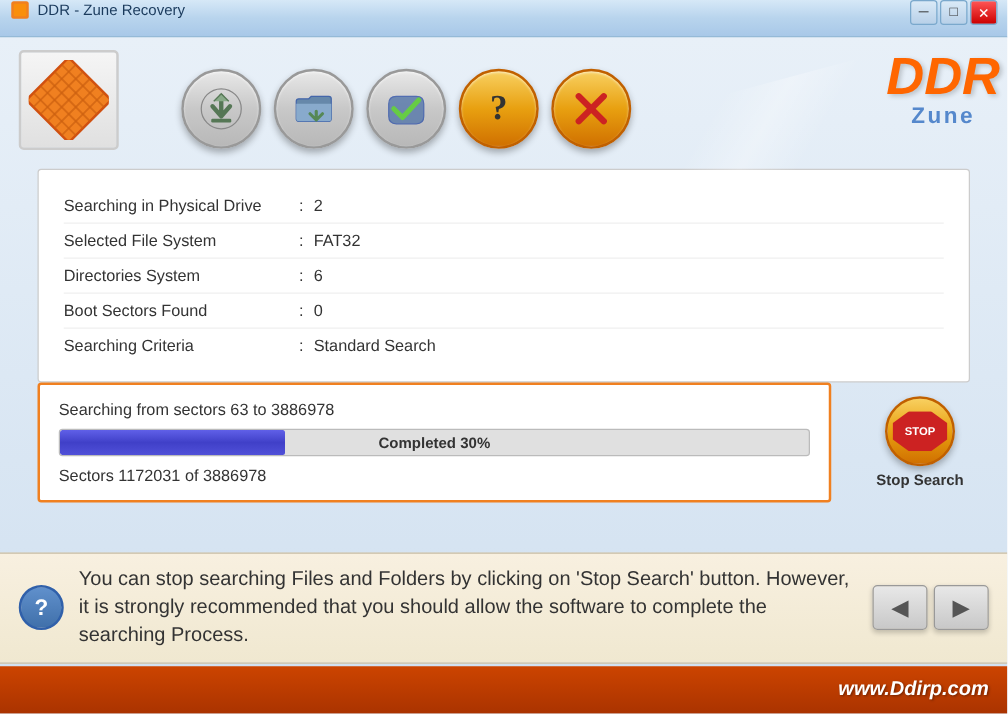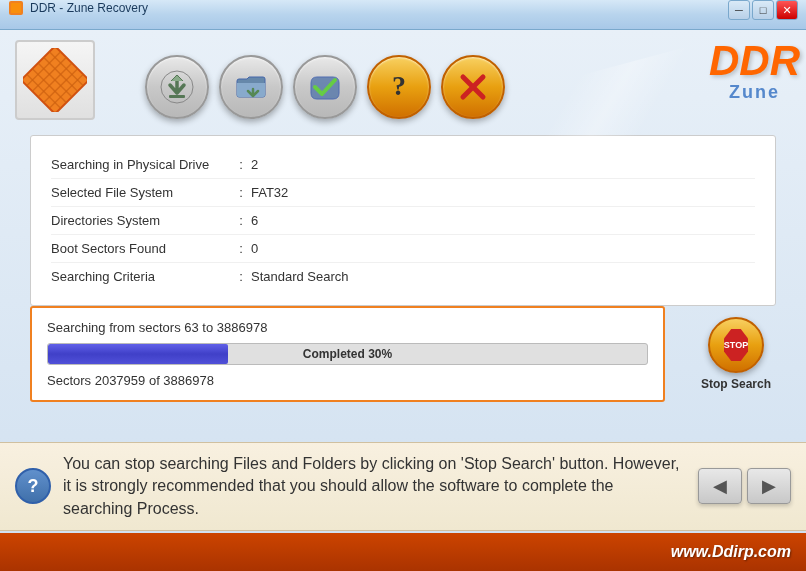--- a/index.html
+++ b/index.html
@@ -231,21 +231,21 @@
       border-radius: 50%;
       background: linear-gradient(to bottom, #f8d060 0%, #e8a010 50%, #d07000 100%);
       border: 2px solid #c06000;
       box-shadow: 0 3px 6px rgba(0,0,0,0.3);
       display: flex;
       align-items: center;
       justify-content: center;
       margin-bottom: 4px;
     }
     .stop-octagon {
-      width: 24px;
+      width: 44px;
       height: 32px;
       background: #cc2222;
       clip-path: polygon(30% 0%, 70% 0%, 100% 30%, 100% 70%, 70% 100%, 30% 100%, 0% 70%, 0% 30%);
       display: flex;
       align-items: center;
       justify-content: center;
     }
     .stop-word {
       color: white;
       font-size: 9px;
@@ -472,21 +472,21 @@
       </div>
     </div>
 
     <div class="search-area">
       <div class="progress-panel">
         <div class="sectors-text">Searching from sectors  63 to 3886978</div>
         <div class="progress-bar-container">
           <div class="progress-bar-fill" style="width: 30%"></div>
           <span class="progress-text">Completed 30%</span>
         </div>
-        <div class="sectors-count">Sectors  2037959 of 3886978</div>
+        <div class="sectors-count">Sectors  1172031 of 3886978</div>
       </div>
 
       <div class="stop-btn">
         <div class="stop-circle">
           <div class="stop-octagon">
             <span class="stop-word">STOP</span>
           </div>
         </div>
         <span class="stop-label">Stop Search</span>
       </div>

